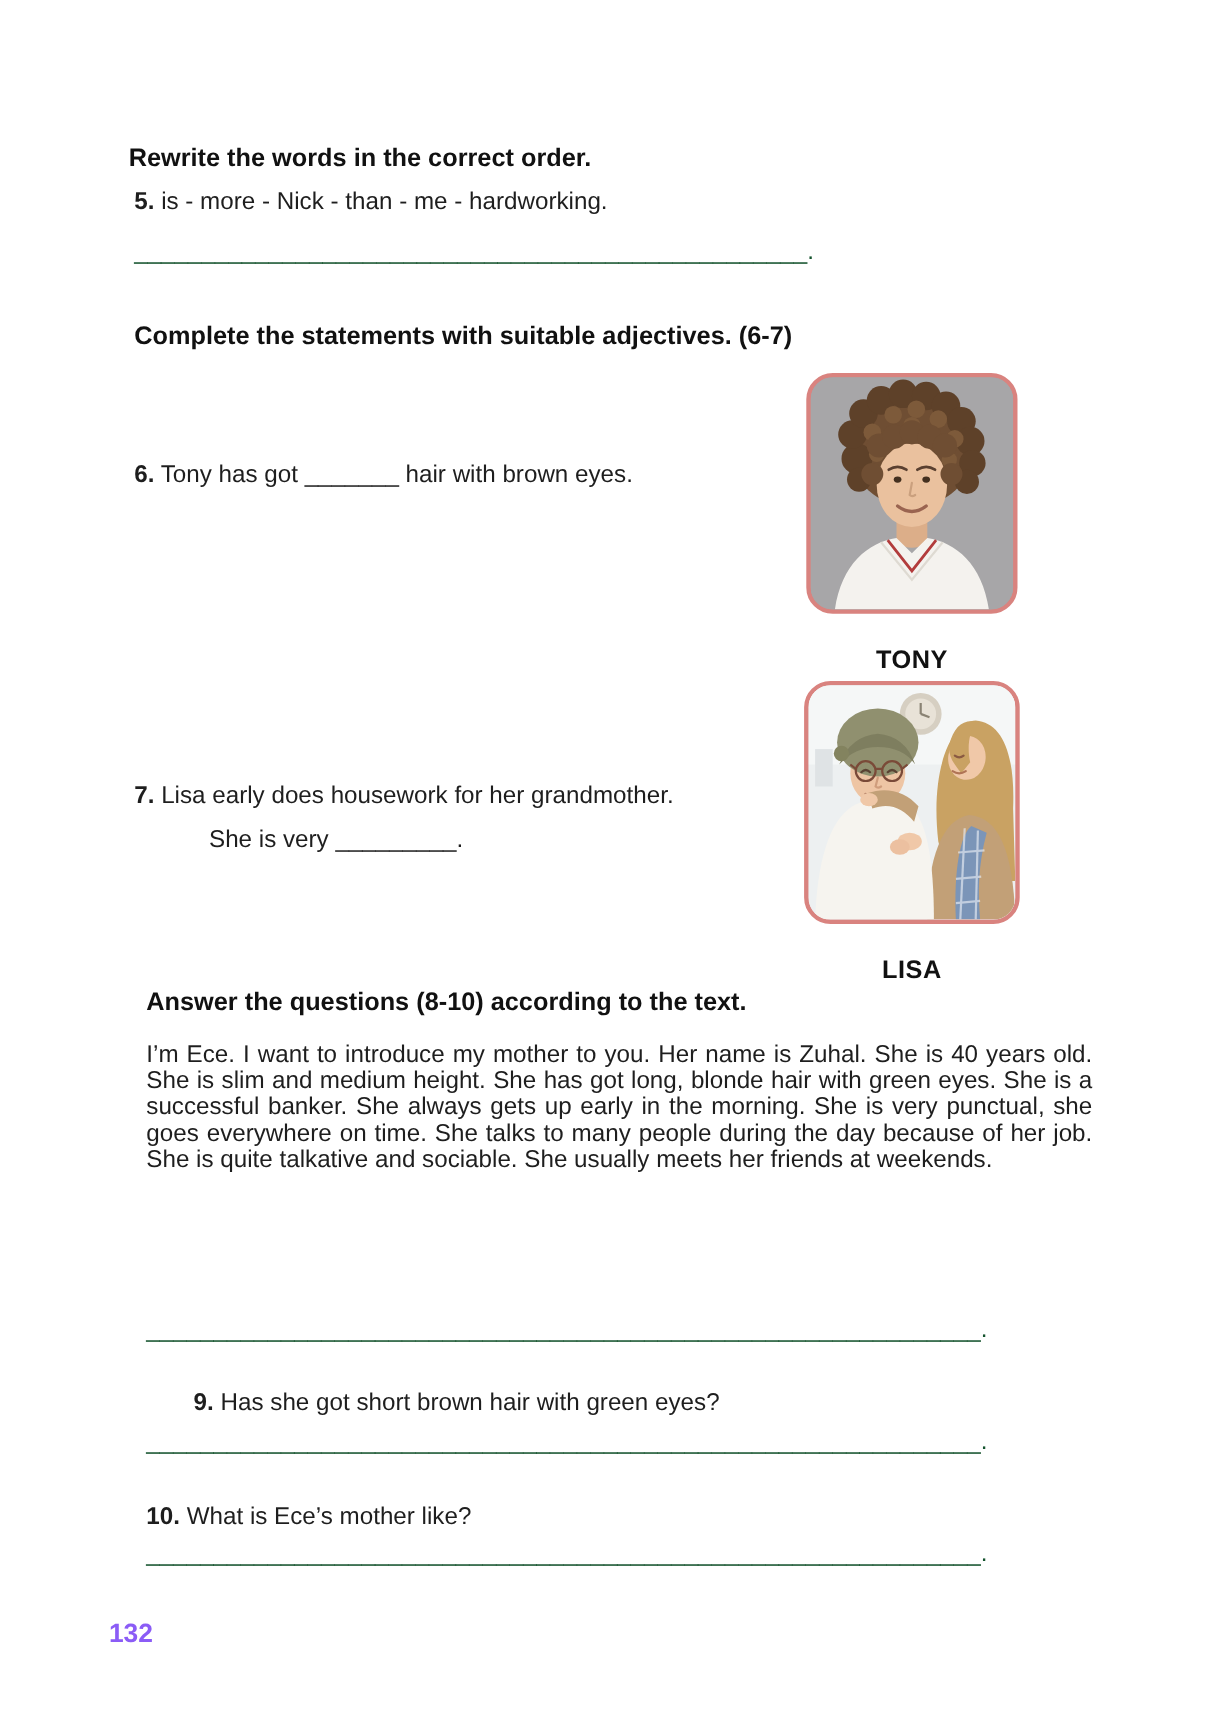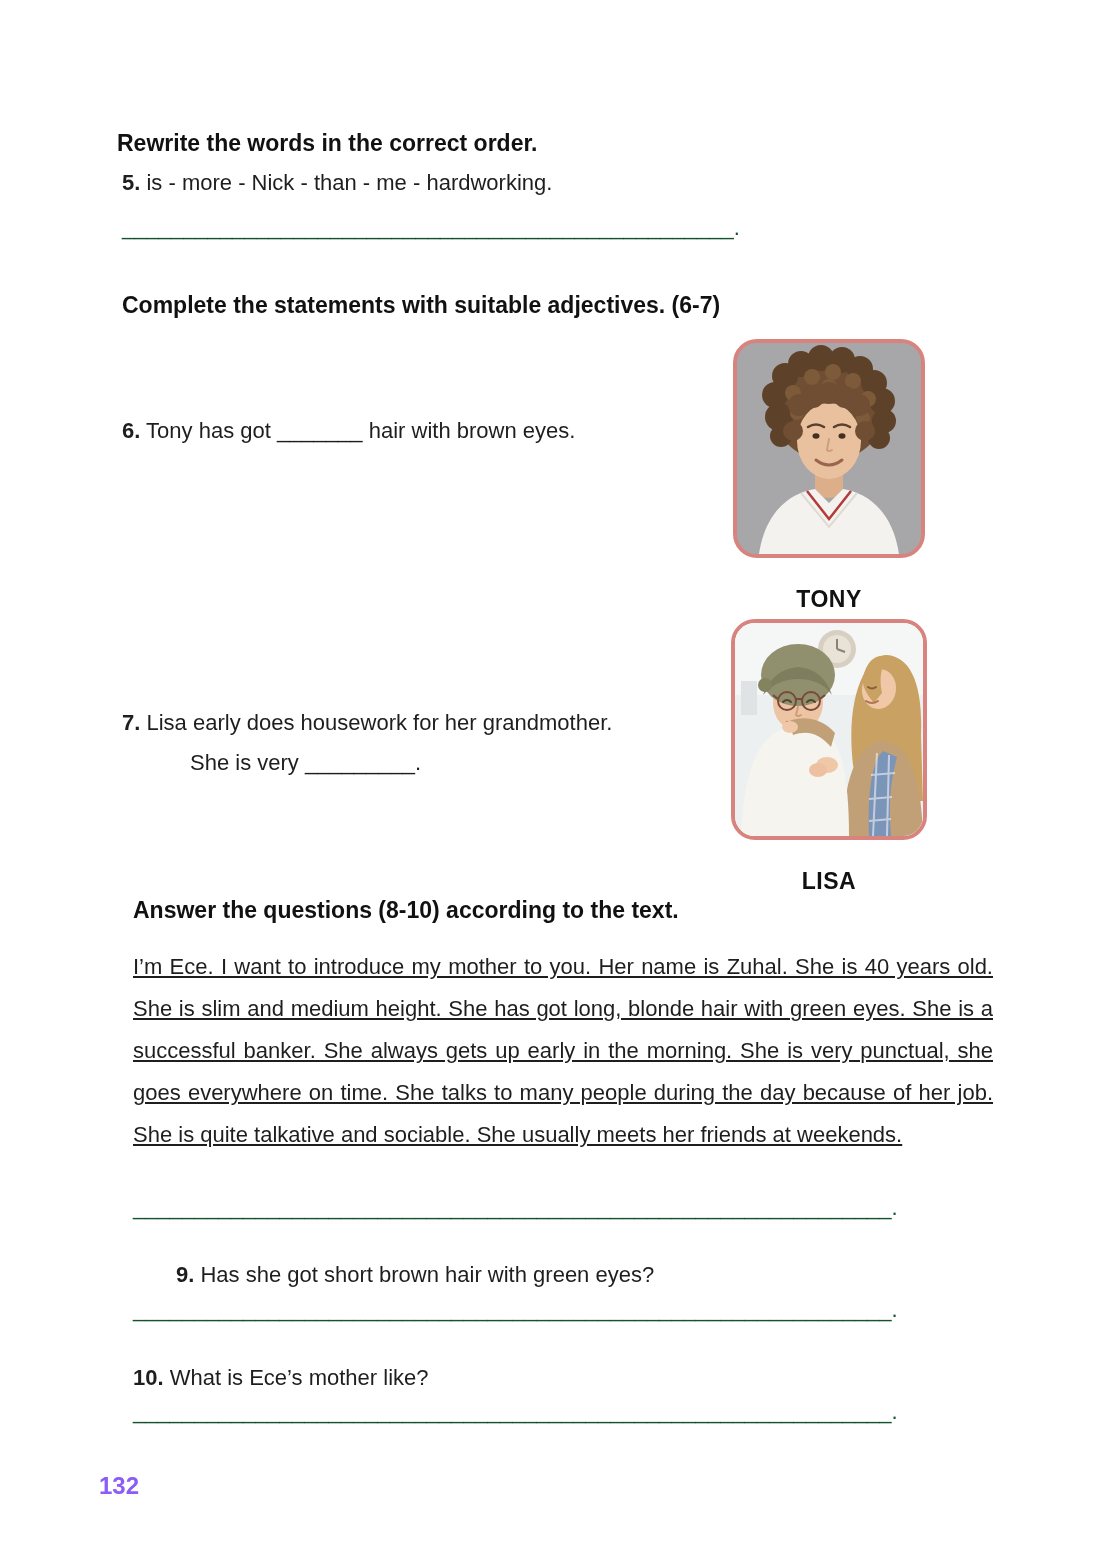--- a/index.html
+++ b/index.html
@@ -11,25 +11,24 @@
     color:#1e1e1e;
     overflow:hidden;
   }
   .abs{position:absolute;white-space:nowrap;}
   .h{font-weight:bold;font-size:23px;color:#111;}
   .t{font-size:22px;}
   .num{font-weight:bold;}
   .blank{font-size:22px;color:#14532d;letter-spacing:0;}
   .passage{
     position:absolute;
-    font-size:22px;line-height:42px;
+    font-size:22px;line-height:24px;
     text-align:justify;
     color:#1e1e1e;
     white-space:normal;
-    text-decoration:underline;
   }
   .figure{position:absolute;text-align:center;}
   .photo-box{
     border:4px solid #d9837f;
     border-radius:24px;
     overflow:hidden;
     background:#a7a6a8;
   }
   .photo-box svg{display:block;}
   .caption{

